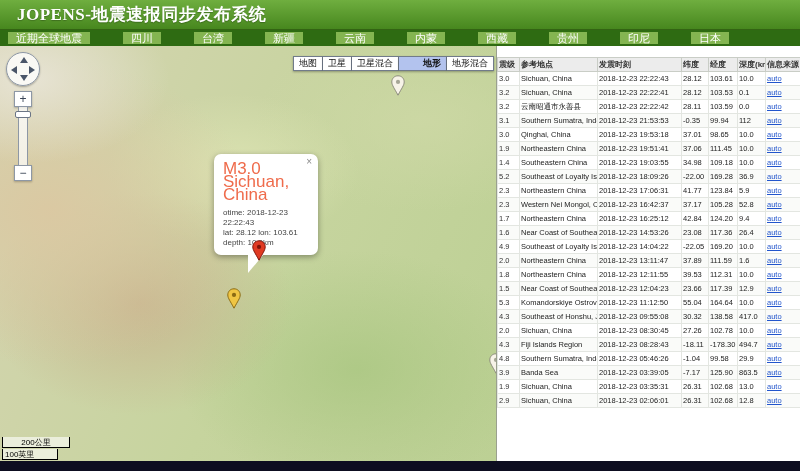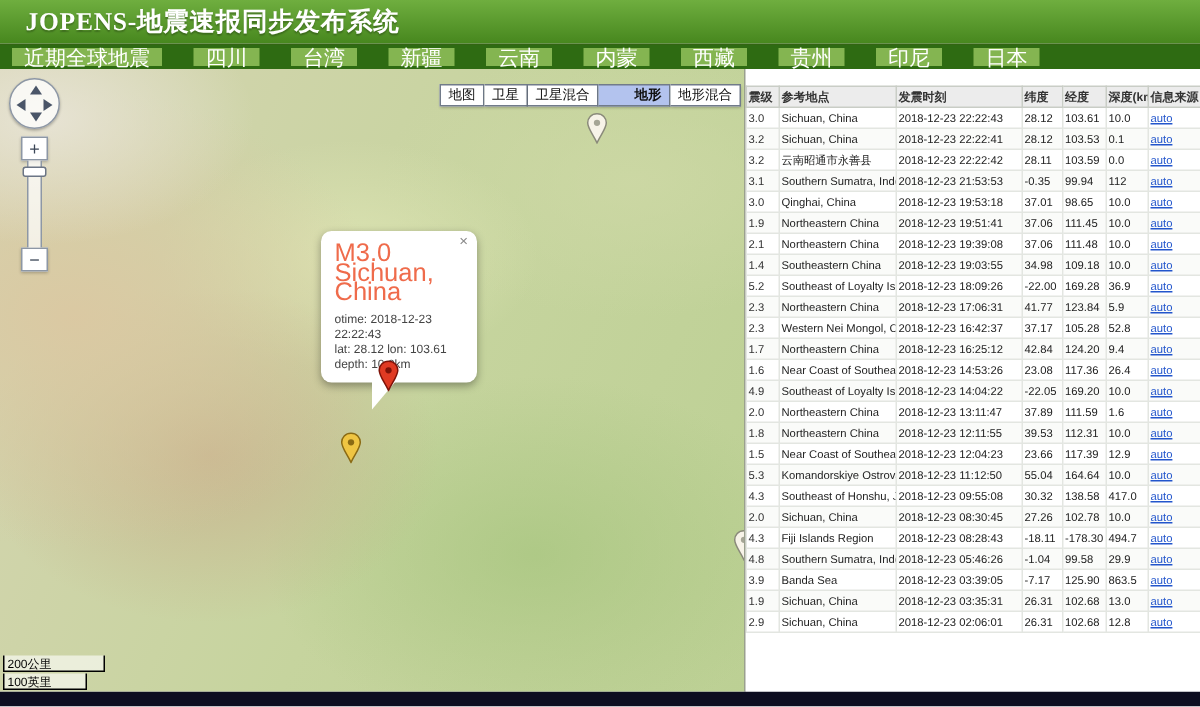--- a/index.html
+++ b/index.html
@@ -8,22 +8,22 @@
   .page { position:relative; width:800px; height:471px; overflow:hidden; }
 
   
   .header { height:30px; background:linear-gradient(#6fae3f,#47871e);
             border-bottom:1px solid #336413; display:flex; align-items:center; padding:0 17px; }
   .title { color:#fff; font-family:"Liberation Serif", serif; font-weight:bold;
            font-size:17px; letter-spacing:.5px; text-shadow:0 1px 1px rgba(0,0,0,.25); }
 
   
   .menubar { height:16px; background:#2e6b12; display:flex; align-items:center; padding:0 8px; }
-  .menu-item { background:#84b551; color:#fff; font-size:14px; height:12px; line-height:12px;
-               padding:0 8px; margin-right:21px; cursor:pointer; white-space:nowrap; }
+  .menu-item { background:#84b551; color:#fff; font-size:11px; height:12px; line-height:12px;
+               padding:0 8px; margin-right:33px; cursor:pointer; white-space:nowrap; }
 
   
   .content { display:flex; height:415px; }
 
   
   .map { position:relative; width:497px; height:415px; overflow:hidden; border-right:1px solid #9aa08e;
     background:
       radial-gradient(ellipse 200px 120px at 6% 8%, rgba(232,228,214,.95), rgba(232,228,214,0) 70%),
       radial-gradient(ellipse 300px 220px at 10% 40%, rgba(219,200,162,.95), rgba(219,200,162,0) 70%),
       radial-gradient(ellipse 220px 160px at 28% 62%, rgba(199,178,140,.85), rgba(199,178,140,0) 70%),
@@ -65,21 +65,21 @@
   .iw-close { position:absolute; top:3px; right:6px; font-size:10px; color:#8a8a8a; cursor:pointer; line-height:10px; }
   .iw-title { color:#ef6b4b; font-size:17px; line-height:13px; margin-bottom:7px; width:78px; }
   .iw-body div { font-size:8px; line-height:10px; color:#444; white-space:nowrap; }
   .iw-tail { position:absolute; left:34px; bottom:-18px; width:0; height:0;
              border-top:19px solid #fff; border-right:16px solid transparent; }
 
   
   .scale { position:absolute; left:2px; bottom:1px; }
   .scale-row { font-size:8px; line-height:9px; color:#000; background:rgba(255,255,255,.6);
                border:1px solid #000; border-top:none; height:11px; padding:1px 2px 0 2px; white-space:nowrap; }
-  .scale-km { width:68px; }
+  .scale-km { width:68px;text-align:center; }
   .scale-mi { width:56px; margin-top:1px; }
 
   
   .table-panel { width:303px; height:415px; background:#fff; overflow:hidden; padding-top:11px; }
   table.quake-table { width:100%; border-collapse:collapse; table-layout:fixed; }
   .quake-table th { background:#ececec; border:1px solid #c9cdc6; font-size:8px; font-weight:bold;
                     color:#333; height:14px; padding:0 1px; text-align:left; white-space:nowrap; overflow:hidden;margin-left:36px; }
   .quake-table td { border:1px solid #e3e6e1; font-size:7.5px; height:13px; line-height:13px;
                     padding:0 1px; color:#222; white-space:nowrap; overflow:hidden; }
   .quake-table tr:nth-child(even) td { background:#fafbf9; }
@@ -244,29 +244,20 @@
             <tr>
               <td class="cell-mag">1.9</td>
               <td class="cell-location">Northeastern China</td>
               <td class="cell-otime">2018-12-23 19:51:41</td>
               <td class="cell-lat">37.06</td>
               <td class="cell-lon">111.45</td>
               <td class="cell-depth">10.0</td>
               <td class="cell-source">auto</td>
             </tr>
             <tr>
-              <td class="cell-mag">2.1</td>
-              <td class="cell-location">Northeastern China</td>
-              <td class="cell-otime">2018-12-23 19:39:08</td>
-              <td class="cell-lat">37.06</td>
-              <td class="cell-lon">111.48</td>
-              <td class="cell-depth">10.0</td>
-              <td class="cell-source">auto</td>
-            </tr>
-            <tr>
               <td class="cell-mag">1.4</td>
               <td class="cell-location">Southeastern China</td>
               <td class="cell-otime">2018-12-23 19:03:55</td>
               <td class="cell-lat">34.98</td>
               <td class="cell-lon">109.18</td>
               <td class="cell-depth">10.0</td>
               <td class="cell-source">auto</td>
             </tr>
             <tr>
               <td class="cell-mag">5.2</td>

